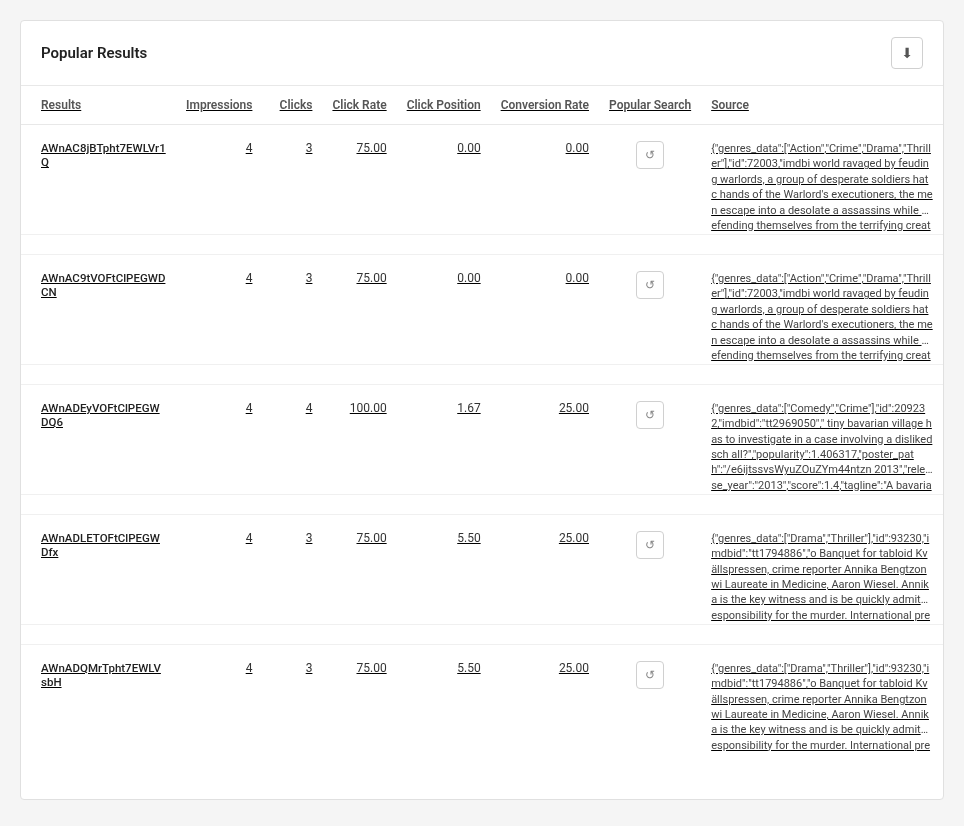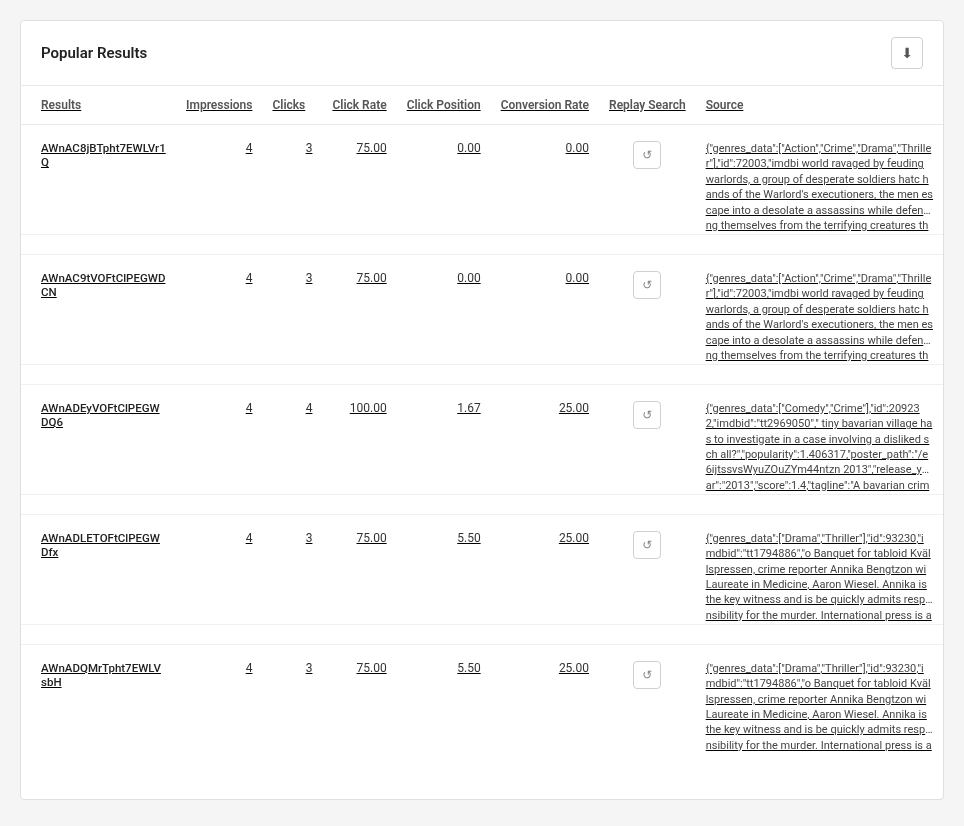--- a/index.html
+++ b/index.html
@@ -70,21 +70,21 @@
       padding: 12px 10px;
       text-align: left;
       font-size: 12px;
       font-weight: 600;
       color: #555;
       white-space: nowrap;
     }
 
     th.col-results { width: 155px; padding-left: 20px; }
     th.col-impressions { width: 80px; text-align: right; }
-    th.col-clicks { width: 60px; }
+    th.col-clicks { width: 60px; text-align: right; }
     th.col-clickrate { width: 70px; text-align: center; }
     th.col-clickposition { width: 80px; text-align: right; }
     th.col-convrate { width: 80px; }
     th.col-replay { width: 70px; text-align: center; }
     th.col-source { width: auto; }
 
     tbody tr {
       border-bottom: 1px solid #f0f0f0;
     }
 
@@ -166,21 +166,21 @@
 
   <table>
     <thead>
       <tr>
         <th class="col-results">Results</th>
         <th class="col-impressions">Impressions</th>
         <th class="col-clicks">Clicks</th>
         <th class="col-clickrate">Click Rate</th>
         <th class="col-clickposition">Click Position</th>
         <th class="col-convrate">Conversion Rate</th>
-        <th class="col-replay">Replay Search</th>
+        <th class="col-replay">Popular Search</th>
         <th class="col-source">Source</th>
       </tr>
     </thead>
     <tbody id="table-body">
     <tr>
     <td class="col-results">AWnAC8jBTpht7EWLVr1Q</td>
     <td class="col-impressions">4</td>
     <td class="col-clicks">3</td>
     <td class="col-clickrate">75.00</td>
     <td class="col-clickposition">0.00</td>

